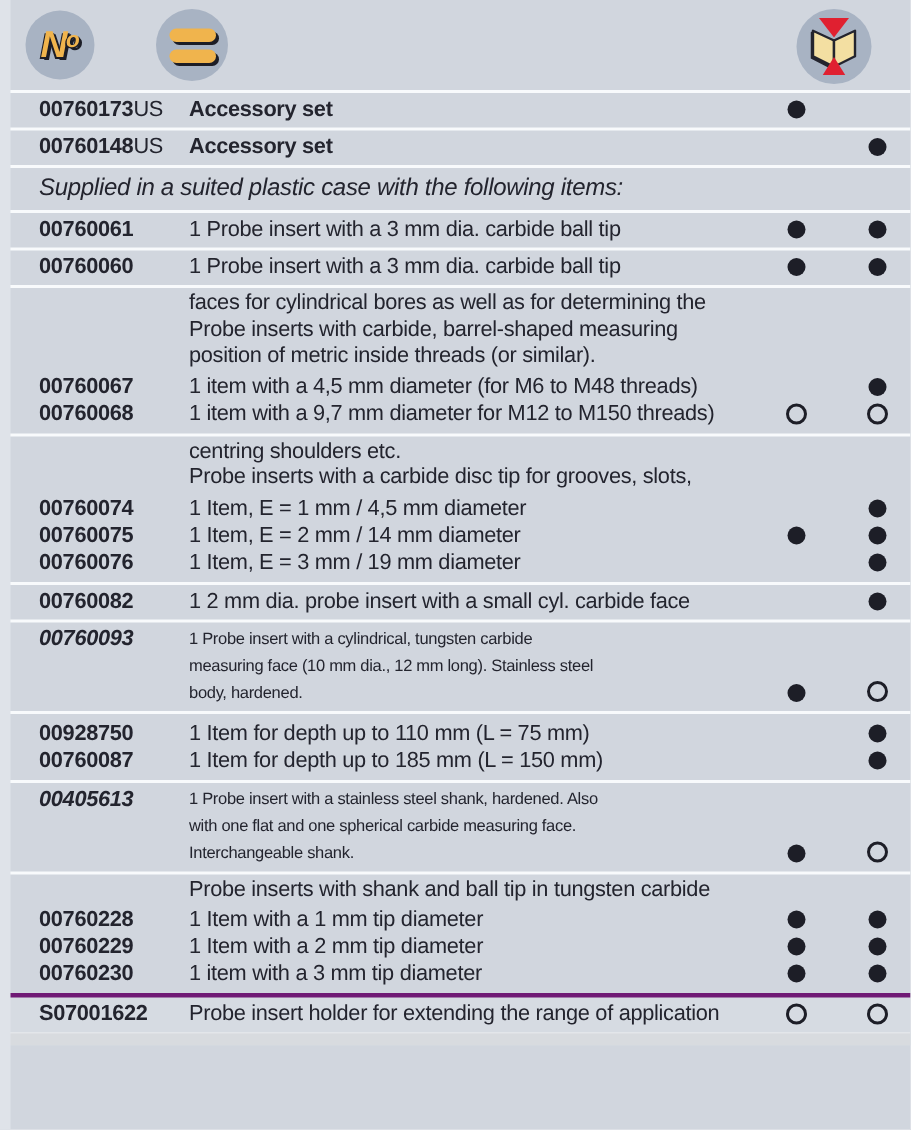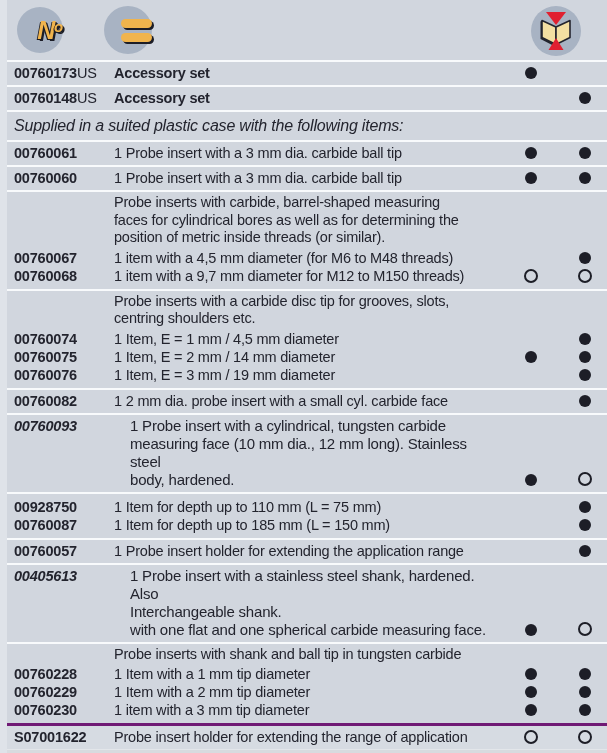--- a/index.html
+++ b/index.html
@@ -13,33 +13,33 @@
     --cream:#f3dfa2;
   }
   html,body{margin:0;padding:0;}
   body{font-family:"Liberation Sans","DejaVu Sans",sans-serif;color:var(--text);}
   .page{position:relative;width:607px;height:753px;background:var(--bg);overflow:hidden;letter-spacing:-0.2px;}
   .left-strip{position:absolute;left:0;top:0;width:7px;height:753px;background:#dfe3e9;z-index:5;}
 
   
   .hdr{position:relative;height:60px;}
   .circle{position:absolute;top:7px;width:46px;height:46px;border-radius:50%;background:var(--circle);
-          display:flex;align-items:center;justify-content:flex-end;}
+          display:flex;align-items:center;justify-content:center;}
   .c-no{left:17px;}
   .c-desc{left:104px;width:48px;height:48px;top:6px;}
   .c-book{left:531px;width:50px;height:50px;top:6px;}
   .no-glyph{font-style:italic;font-weight:900;font-size:25px;color:var(--gold);
             text-shadow:2px 2px 0 #1c1d26,1px 1px 0 #1c1d26,-1px 1px 0 #1c1d26;line-height:1;}
   .no-glyph sup{font-size:15px;vertical-align:7px;margin-left:-1px;}
   .bars i{display:block;width:31px;height:9px;background:var(--gold);border-radius:4.5px;
           box-shadow:2px 2px 0 #1c1d26;margin:5px 0;}
 
   
   #rows{position:relative;}
-  .row,.grow{display:grid;grid-template-columns:100px 1fr 62px 45px;padding-left:14px;box-sizing:border-box;}
+  .row,.grow{display:grid;grid-template-columns:100px 1fr 62px 45px;padding-left:26px;box-sizing:border-box;}
   .row{border-top:2px solid var(--sep);}
   .row.item{padding-top:3px;padding-bottom:4px;}
   .cell{font-size:14.5px;line-height:16px;}
   .pn{font-weight:bold;}
   .pn-suffix{font-weight:normal;}
   .desc.b{font-weight:bold;}
   .dcell{display:flex;align-items:center;justify-content:center;}
   .dot{width:12px;height:12px;border-radius:50%;background:var(--dot);}
   .dot.open{width:10px;height:10px;background:transparent;border:2px solid var(--dot);}
 
@@ -47,21 +47,21 @@
   .note-text{grid-column:1 / span 4;font-style:italic;font-size:16px;line-height:17px;}
 
   .group{border-top:2px solid var(--sep);padding-top:2px;padding-bottom:4px;}
   .g-intro{margin-bottom:2px;}
   .g-intro .cell{line-height:17.5px;}
   .gitem .cell{line-height:18px;}
   .gitem .dcell{align-items:center;}
 
   .row.block{padding-top:2px;padding-bottom:3px;align-items:end;}
   .row.block .part{align-self:start;line-height:18px;font-style:italic;}
-  .row.block .dline{font-size:15px;line-height:18px;margin-left:16px;}
+  .row.block .dline{font-size:11px;line-height:18px;}
   .row.block .dcell{align-self:end;padding-bottom:3px;}
 
   .row.last{border-top:3px solid #701a75;background:rgba(255,255,255,0.12);padding-top:3px;padding-bottom:4px;}
   .bottom-band{height:8px;background:#d8dbdf;border-top:1px solid #e3e6ea;}
 </style>
 </head>
 <body>
 
 <div class="page">
   <div class="left-strip"></div>
@@ -124,25 +124,25 @@
           <span class="dot"></span>
         </div>
         <div class="cell dcell">
           <span class="dot"></span>
         </div>
       </div>
       <div class="group">
         <div class="g-intro">
           <div class="grow">
             <div class="cell part"></div>
+            <div class="cell desc">faces for cylindrical bores as well as for determining the</div>
+          </div>
+          <div class="grow">
+            <div class="cell part"></div>
             <div class="cell desc">Probe inserts with carbide, barrel-shaped measuring</div>
-          </div>
-          <div class="grow">
-            <div class="cell part"></div>
-            <div class="cell desc">faces for cylindrical bores as well as for determining the</div>
           </div>
           <div class="grow">
             <div class="cell part"></div>
             <div class="cell desc">position of metric inside threads (or similar).</div>
           </div>
         </div>
         <div class="grow gitem">
           <div class="cell part"><span class="pn">00760067</span></div>
           <div class="cell desc">1 item with a 4,5 mm diameter (for M6 to M48 threads)</div>
           <div class="cell dcell"></div>
@@ -158,25 +158,25 @@
           </div>
           <div class="cell dcell">
             <span class="dot open"></span>
           </div>
         </div>
       </div>
       <div class="group">
         <div class="g-intro">
           <div class="grow">
             <div class="cell part"></div>
+            <div class="cell desc">centring shoulders etc.</div>
+          </div>
+          <div class="grow">
+            <div class="cell part"></div>
             <div class="cell desc">Probe inserts with a carbide disc tip for grooves, slots,</div>
-          </div>
-          <div class="grow">
-            <div class="cell part"></div>
-            <div class="cell desc">centring shoulders etc.</div>
           </div>
         </div>
         <div class="grow gitem">
           <div class="cell part"><span class="pn">00760074</span></div>
           <div class="cell desc">1 Item, E = 1 mm / 4,5 mm diameter</div>
           <div class="cell dcell"></div>
           <div class="cell dcell">
             <span class="dot"></span>
           </div>
         </div>
@@ -237,34 +237,26 @@
         </div>
         <div class="grow gitem">
           <div class="cell part"><span class="pn">00760087</span></div>
           <div class="cell desc">1 Item for depth up to 185 mm (L = 150 mm)</div>
           <div class="cell dcell"></div>
           <div class="cell dcell">
             <span class="dot"></span>
           </div>
         </div>
       </div>
-      <div class="row item">
-        <div class="cell part"><span class="pn">00760057</span></div>
-        <div class="cell desc">1 Probe insert holder for extending the application range</div>
-        <div class="cell dcell"></div>
-        <div class="cell dcell">
-          <span class="dot"></span>
-        </div>
-      </div>
       <div class="row block">
         <div class="cell part"><span class="pn">00405613</span></div>
         <div class="cell desc">
           <div class="dline">1 Probe insert with a stainless steel shank, hardened. Also</div>
+          <div class="dline">with one flat and one spherical carbide measuring face.</div>
           <div class="dline">Interchangeable shank.</div>
-          <div class="dline">with one flat and one spherical carbide measuring face.</div>
         </div>
         <div class="cell dcell">
           <span class="dot"></span>
         </div>
         <div class="cell dcell">
           <span class="dot open"></span>
         </div>
       </div>
       <div class="group">
         <div class="g-intro">

